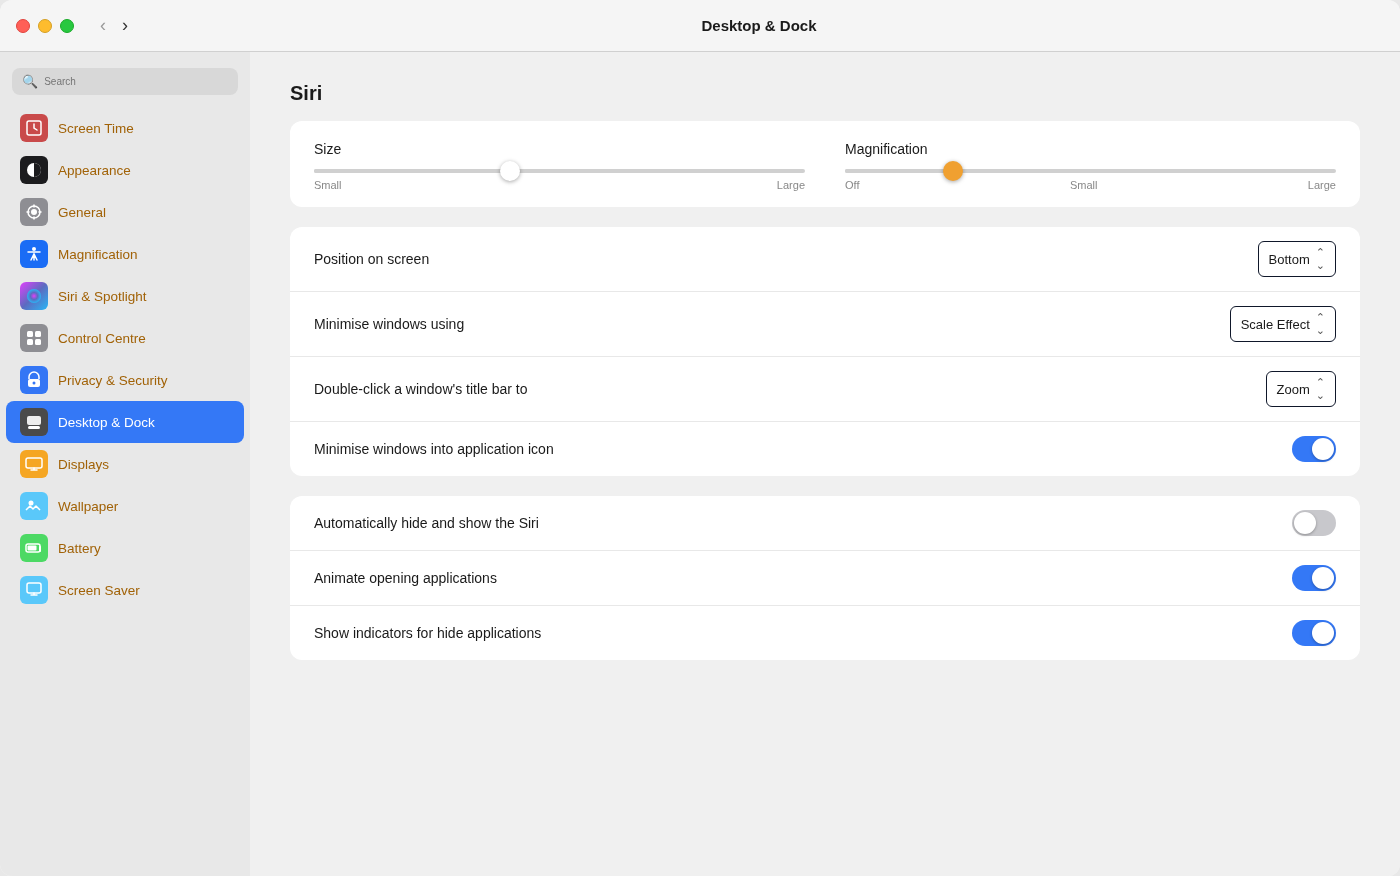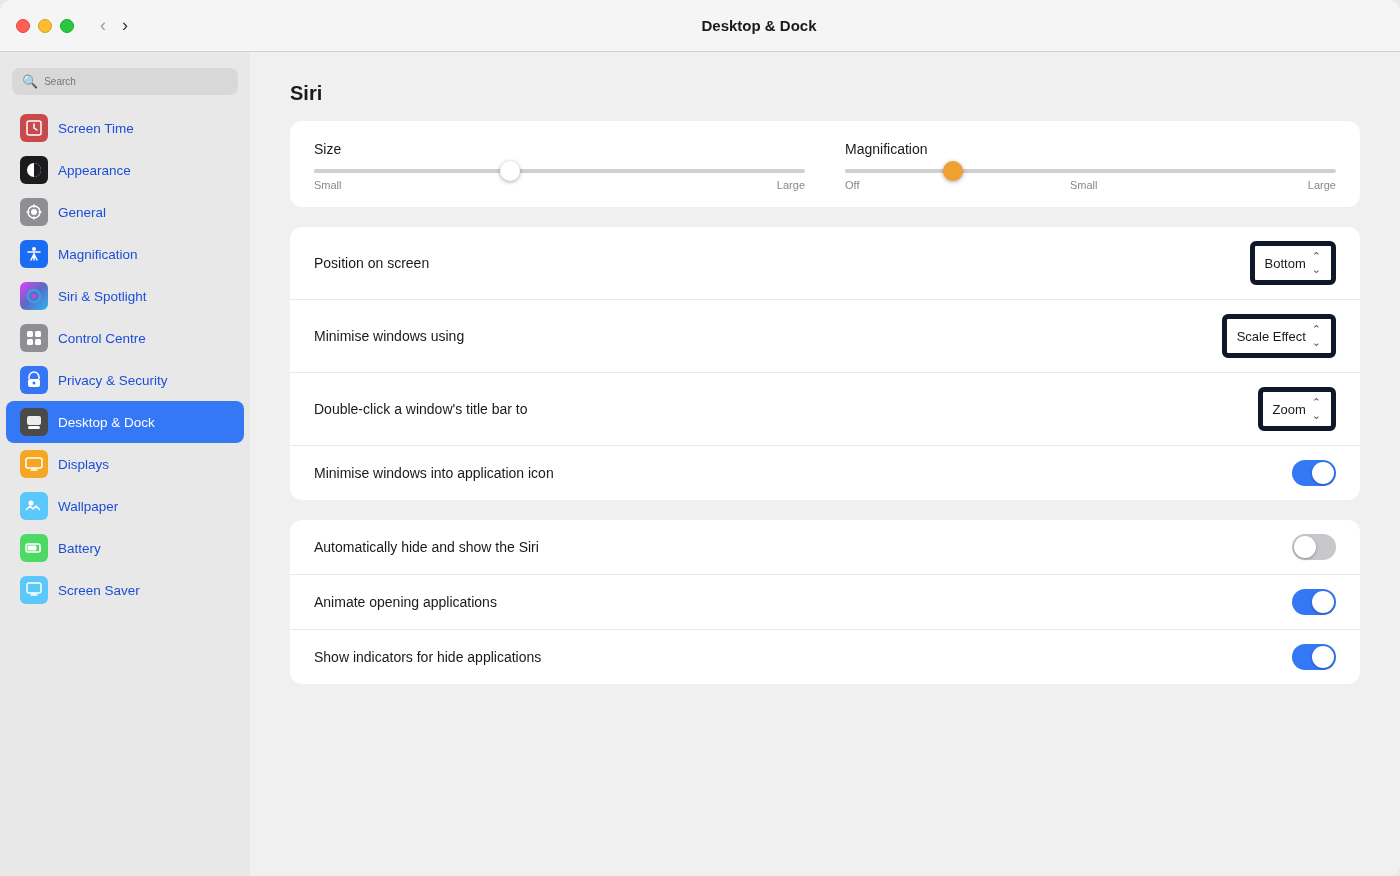--- a/index.html
+++ b/index.html
@@ -145,21 +145,21 @@
       border-radius: 6px;
       display: flex;
       align-items: center;
       justify-content: center;
       flex-shrink: 0;
       font-size: 16px;
     }
 
     .sidebar-label {
       font-size: 13.5px;
-      color: #1d4ed8;
+      color: #a16207;
       font-weight: 400;
     }
 
     
     .icon-screen-time { background: #c94a4a; }
     .icon-general { background: #8e8e93; }
     .icon-appearance { background: #1c1c1e; }
     .icon-accessibility { background: #1a6cf5; }
     .icon-control-centre { background: #8e8e93; }
     .icon-siri { background: linear-gradient(135deg, #e040fb, #5c6bc0, #29b6f6); }
@@ -264,21 +264,21 @@
     .setting-row-label {
       font-size: 14px;
       color: #1a1a1a;
     }
 
     .dropdown-btn {
       display: flex;
       align-items: center;
       gap: 6px;
       background: white;
-      border: 5px solid #0f172a;
+      border: 1px solid #0f172a;
       border-radius: 6px;
       padding: 4px 10px;
       font-size: 13px;
       cursor: pointer;
       color: #1a1a1a;
     }
 
     .chevron-updown {
       font-size: 11px;
       color: #555;

